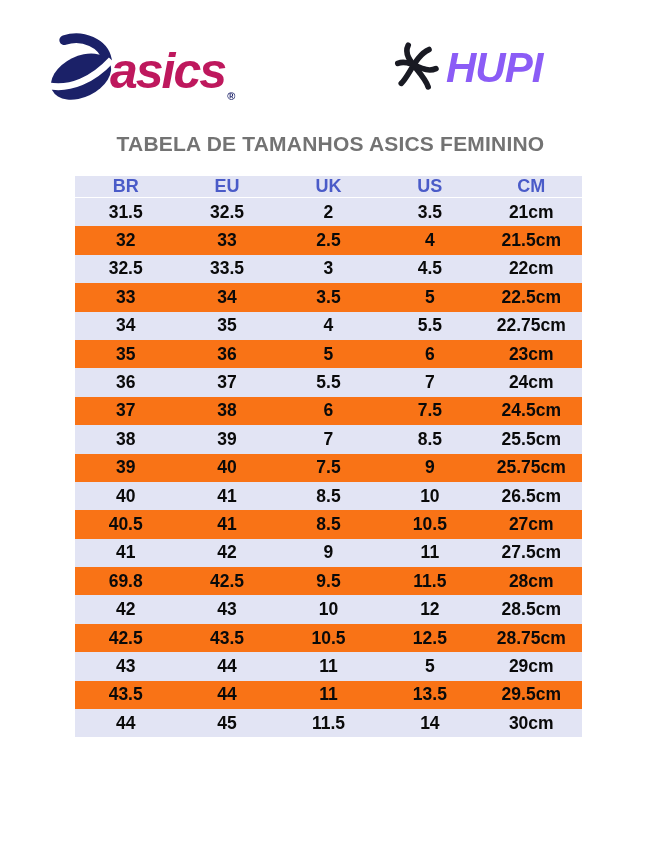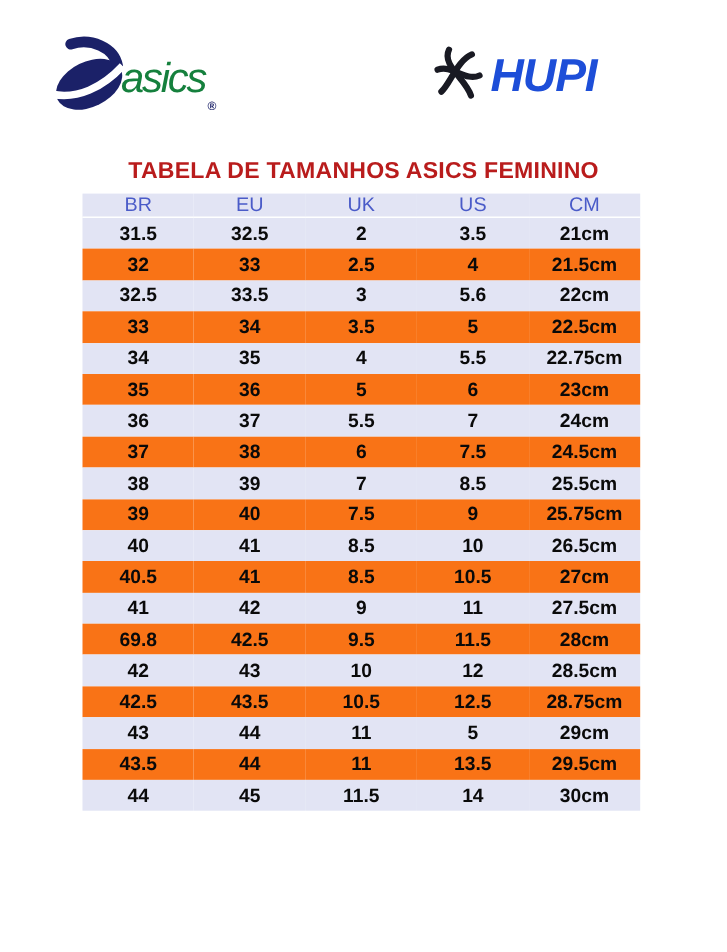--- a/index.html
+++ b/index.html
@@ -1,34 +1,34 @@
 <!DOCTYPE html>
 <html><head>
 <meta charset="utf-8">
 <style>
   html,body{margin:0;padding:0;background:#fff;}
   .page{position:relative;width:661px;height:865px;background:#ffffff;overflow:hidden;
         font-family:"Liberation Sans",sans-serif;}
   
   .logo-row{position:absolute;left:0;top:0;width:661px;height:120px;}
   .asics-logo{position:absolute;left:40px;top:32px;display:flex;align-items:center;}
-  .asics-word{font-size:38px;font-weight:normal;font-style:italic;color:#15803d;
+  .asics-word{font-size:50px;font-weight:bold;font-style:italic;color:#be185d;
               letter-spacing:-2px;margin-left:-6px;line-height:74px;}
   .asics-reg{font-size:11px;font-weight:bold;color:#1B2168;align-self:flex-end;
              margin:0 0 8px 2px;font-style:normal;}
   .hupi-logo{position:absolute;left:390px;top:40px;display:flex;align-items:center;}
-  .hupi-word{font-size:42px;font-weight:bold;font-style:italic;color:#1d4ed8;
+  .hupi-word{font-size:42px;font-weight:bold;font-style:italic;color:#8b5cf6;
              letter-spacing:-1px;margin-left:4px;line-height:52px;}
   
-  .title{position:absolute;left:0;top:144px;width:661px;text-align:center;
-         font-size:21px;font-weight:bold;color:#b91c1c;letter-spacing:.2px;}
+  .title{position:absolute;left:0;top:132px;width:661px;text-align:center;
+         font-size:21px;font-weight:bold;color:#737373;letter-spacing:.2px;}
   
   .size-table{position:absolute;left:75px;top:176px;width:507px;
               border-collapse:collapse;table-layout:fixed;}
-  .size-table th{height:15px;font-size:18px;font-weight:normal;color:#4A5BC8;
+  .size-table th{height:15px;font-size:18px;font-weight:bold;color:#4A5BC8;
                  text-align:center;padding:0;}
   .size-table td{height:28.4px;font-size:17.5px;font-weight:bold;color:#0a0a0a;
                  text-align:center;padding:0;}
   .size-table thead tr{background:#E2E4F4;border-bottom:1px solid #ffffff;}
   .size-table tbody tr{background:#f97316;}
   .size-table tbody tr:nth-child(odd){background:#E2E4F4;}
 </style>
 </head>
 <body>
 
@@ -87,21 +87,21 @@
           <td>32</td>
           <td>33</td>
           <td>2.5</td>
           <td>4</td>
           <td>21.5cm</td>
         </tr>
         <tr>
           <td>32.5</td>
           <td>33.5</td>
           <td>3</td>
-          <td>5.6</td>
+          <td>4.5</td>
           <td>22cm</td>
         </tr>
         <tr>
           <td>33</td>
           <td>34</td>
           <td>3.5</td>
           <td>5</td>
           <td>22.5cm</td>
         </tr>
         <tr>

